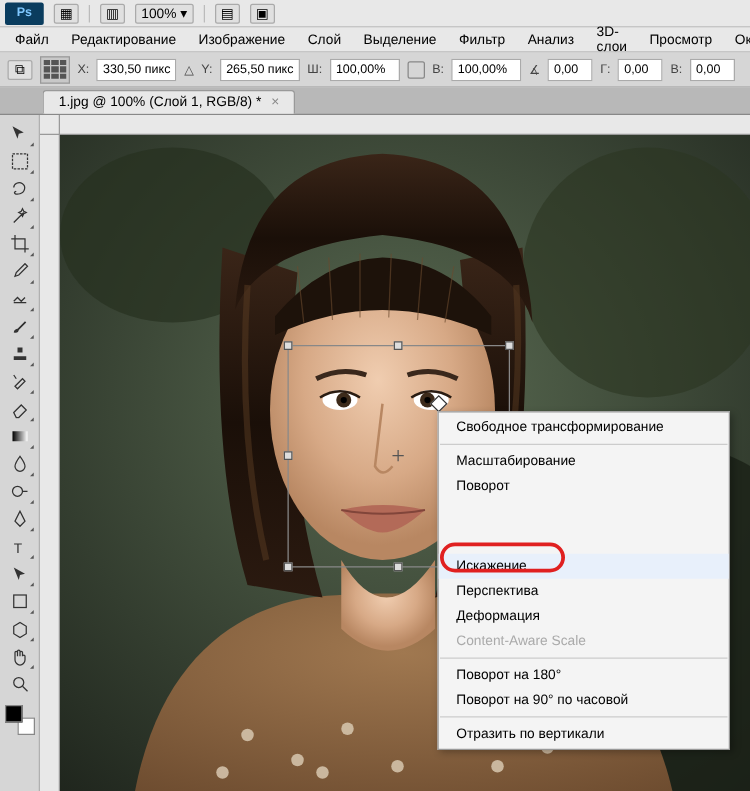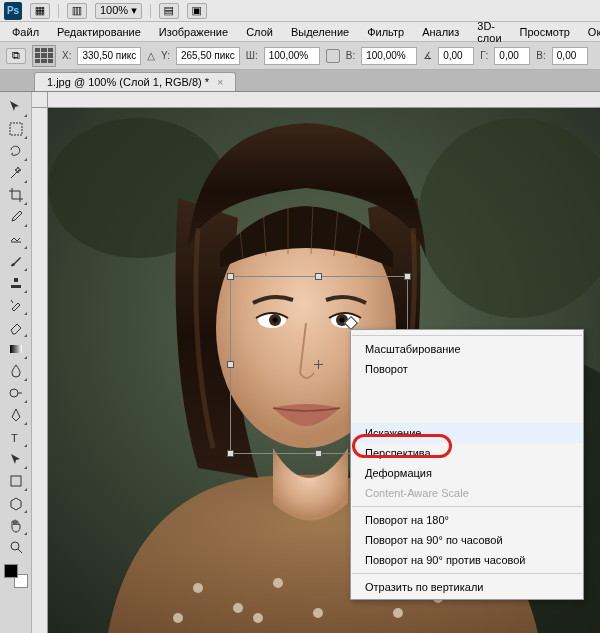--- a/index.html
+++ b/index.html
@@ -1,19 +1,19 @@
 <!DOCTYPE html>
 <html><head>
 <meta charset="utf-8">
 <style>
   * { margin: 0; padding: 0; box-sizing: border-box; font-family: Tahoma, Arial, sans-serif; font-size: 11px; }
   body { background: #d6d6d6; width: 600px; height: 633px; overflow: hidden; user-select: none; }
 
   .titlebar { height: 22px; background: #e8e8e8; display: flex; align-items: center; padding: 0 4px; gap: 8px; border-bottom: 1px solid #bbb; }
-  .ps-logo { width: 18px; height: 18px; background: #0a3c5e; color: #7fc8ff; font-weight: bold; font-size: 10px; display: flex; align-items: center; justify-content: center; border-radius: 2px; }
+  .ps-logo { width: 31px; height: 18px; background: #0a3c5e; color: #7fc8ff; font-weight: bold; font-size: 10px; display: flex; align-items: center; justify-content: center; border-radius: 2px; }
   .tb-icon { width: 20px; height: 16px; background: #e0e0e0; border: 1px solid #aaa; border-radius: 2px; display: flex; align-items: center; justify-content: center; }
   .tb-sep { width: 1px; height: 14px; background: #bbb; }
 
   .menubar { height: 20px; background: #e8e8e8; display: flex; align-items: center; padding: 0 4px; gap: 2px; border-bottom: 1px solid #bbb; }
   .menu-item { padding: 2px 8px; cursor: default; }
 
   .optbar { height: 28px; background: #d6d6d6; display: flex; align-items: center; padding: 0 6px; gap: 6px; border-bottom: 1px solid #b0b0b0; }
   .optbar .lbl { font-size: 10px; color: #444; }
   .optbar .fld { background: #fff; border: 1px solid #aaa; padding: 1px 4px; font-size: 10px; min-width: 56px; height: 18px; display: flex; align-items: center; }
   .ref-icon { width: 24px; height: 22px; background: #c8c8c8; border: 1px solid #999; display: grid; grid-template-columns: repeat(3,1fr); grid-template-rows: repeat(3,1fr); gap: 1px; padding: 2px; }
@@ -360,30 +360,30 @@
         <div class="handle h-ml"></div>
         <div class="handle h-mr"></div>
         <div class="handle h-bl"></div>
         <div class="handle h-bm"></div>
         <div class="handle h-br"></div>
         <div class="center-mark"></div>
       </div>
       <div class="diamond-cursor" style="top:210px;left:298px"></div>
 
       <div class="ctx-menu" id="ctx" style="top:221px;left:302px">
+          <div class="ctx-item">Свободное трансформирование</div>
           <div class="ctx-sep"></div>
           <div class="ctx-item">Масштабирование</div>
           <div class="ctx-item">Поворот</div>
           <div class="ctx-item highlight">Искажение</div>
           <div class="ctx-item">Перспектива</div>
           <div class="ctx-item">Деформация</div>
           <div class="ctx-item disabled">Content-Aware Scale</div>
           <div class="ctx-sep"></div>
           <div class="ctx-item">Поворот на 180°</div>
           <div class="ctx-item">Поворот на 90° по часовой</div>
-          <div class="ctx-item">Поворот на 90° против часовой</div>
           <div class="ctx-sep"></div>
           <div class="ctx-item">Отразить по вертикали</div>
         </div>
       <div class="red-ring" style="top:326px;left:304px;width:100px;height:24px"></div>
     </div>
   </div>
 </div>
 
 </body></html>

